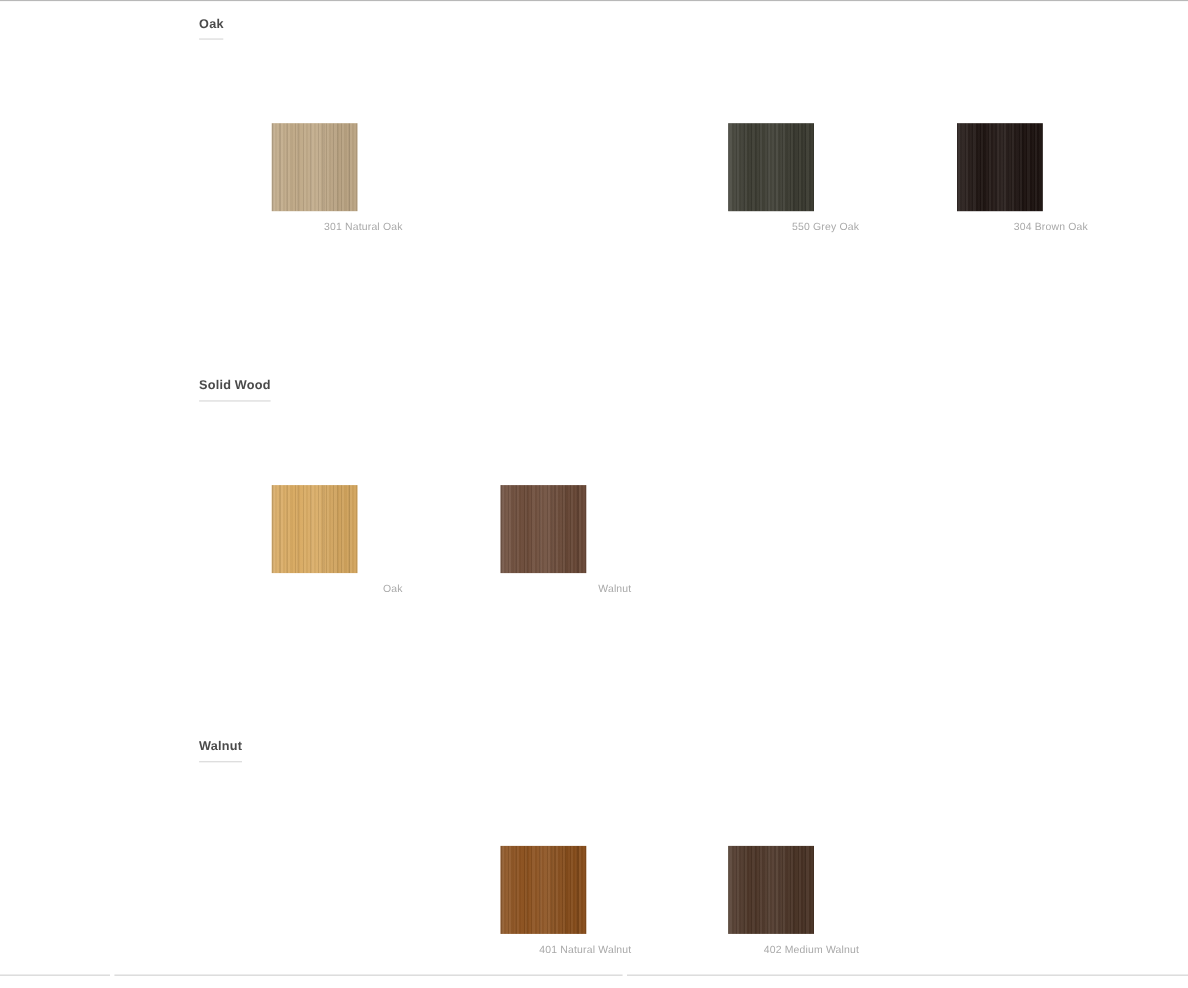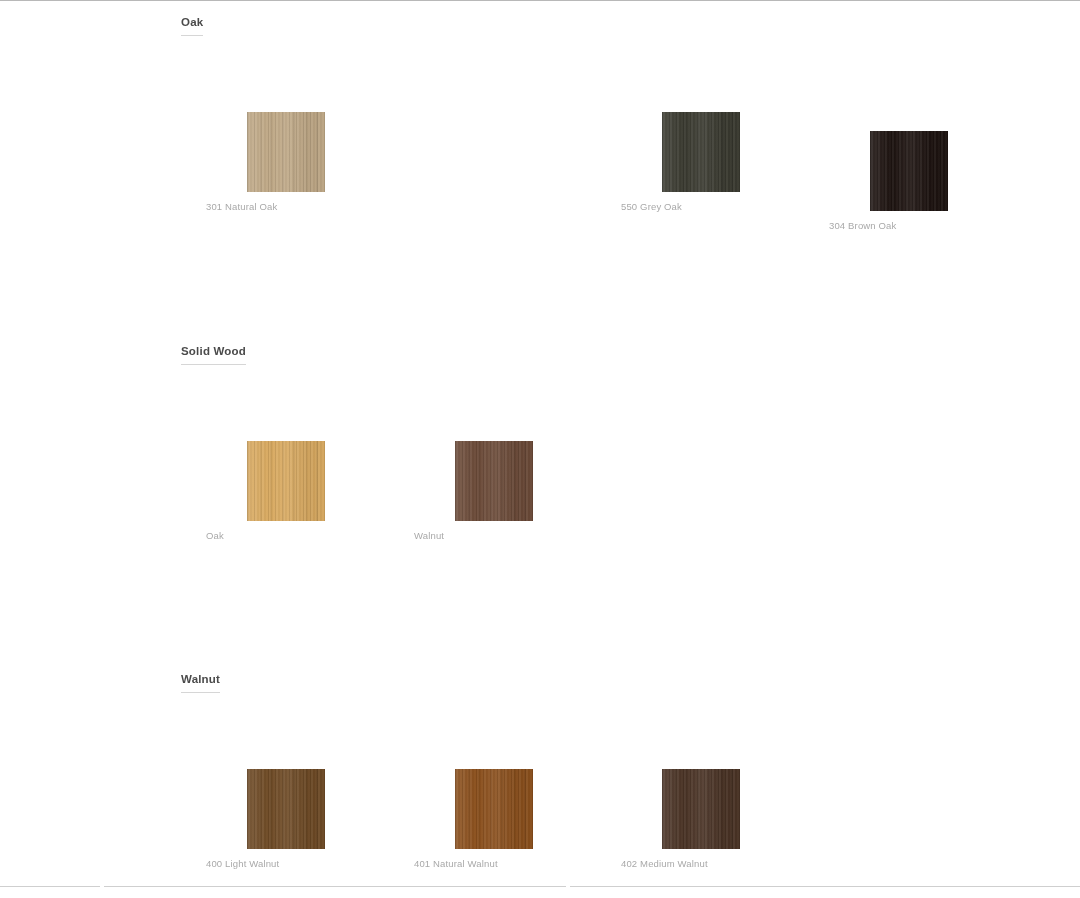--- a/index.html
+++ b/index.html
@@ -68,26 +68,26 @@
     left: 0;
     top: 98px;
     width: 1080px;
     height: 115px;
   }
 
   .swatch-cell {
     position: absolute;
     top: 0;
     width: 160px;
-    text-align: left;
+    text-align: right;
   }
   .swatch-cell.col-0 { left: 206px; }
   .swatch-cell.col-1 { left: 414px; }
   .swatch-cell.col-2 { left: 621px; }
-  .swatch-cell.col-3 { left: 829px; margin-top: 19px; }
+  .swatch-cell.col-3 { left: 829px; }
 
   .swatch-chip {
     width: 78px;
     height: 80px;
     margin: 0 auto;
     position: relative;
     overflow: hidden;
     background-color: #c8b89a;
   }
 
@@ -206,26 +206,20 @@
           <div class="swatch-label">Walnut</div>
         </div>
 
       </div>
     </div>
 
     <div class="section section-walnut">
       <div class="section-header">Walnut</div>
       <div class="swatch-grid">
 
-        <div class="swatch-cell col-0">
-          <div class="swatch-chip" style="background-color: rgb(110, 74, 37);">
-            <div class="grain"></div>
-          </div>
-          <div class="swatch-label">400 Light Walnut</div>
-        </div>
 
         <div class="swatch-cell col-1">
           <div class="swatch-chip" style="background-color: rgb(138, 79, 28);">
             <div class="grain"></div>
           </div>
           <div class="swatch-label">401 Natural Walnut</div>
         </div>
 
         <div class="swatch-cell col-2">
           <div class="swatch-chip" style="background-color: rgb(74, 51, 37);">

